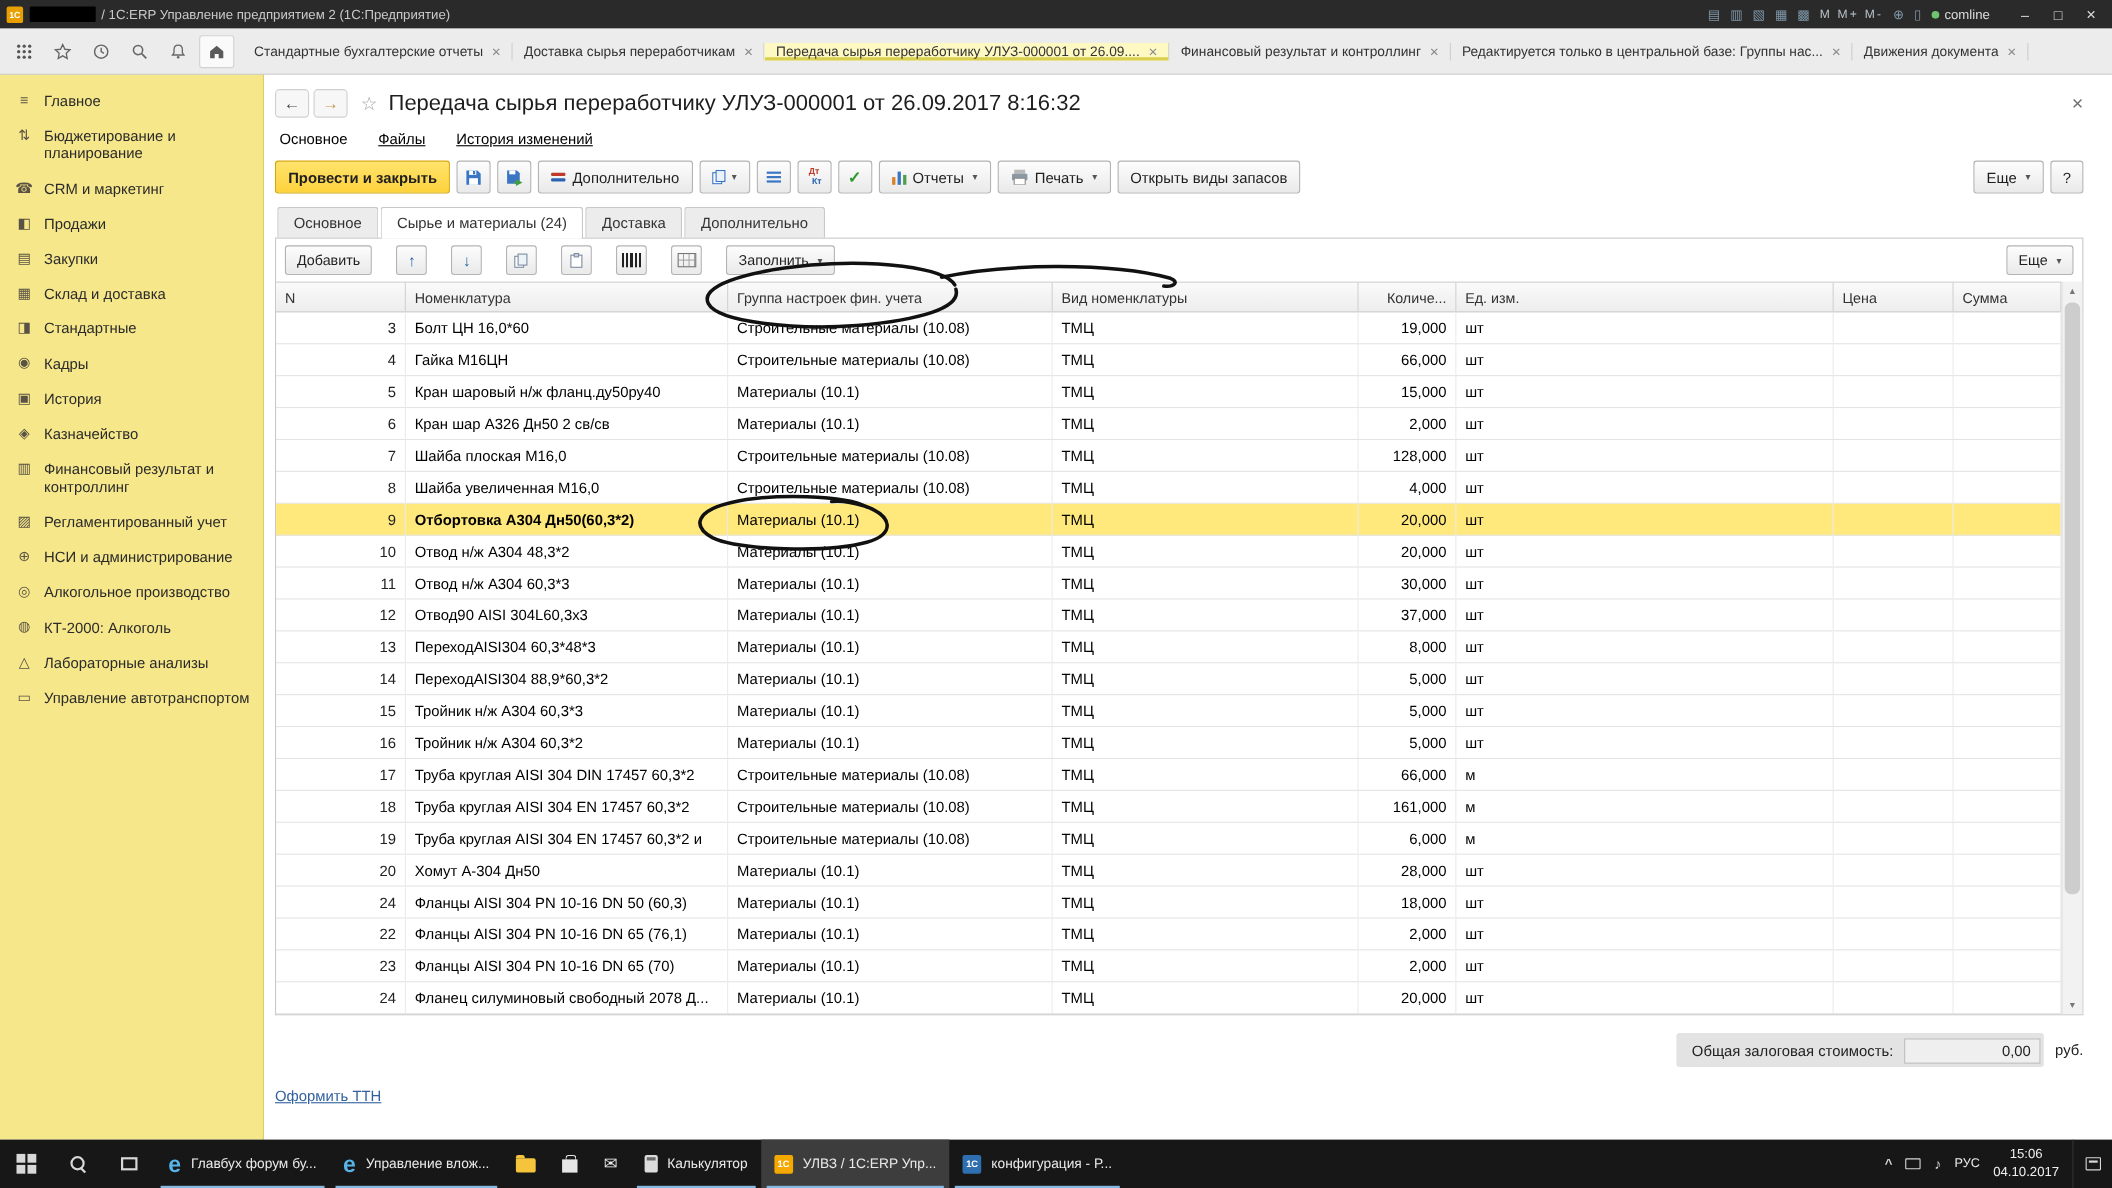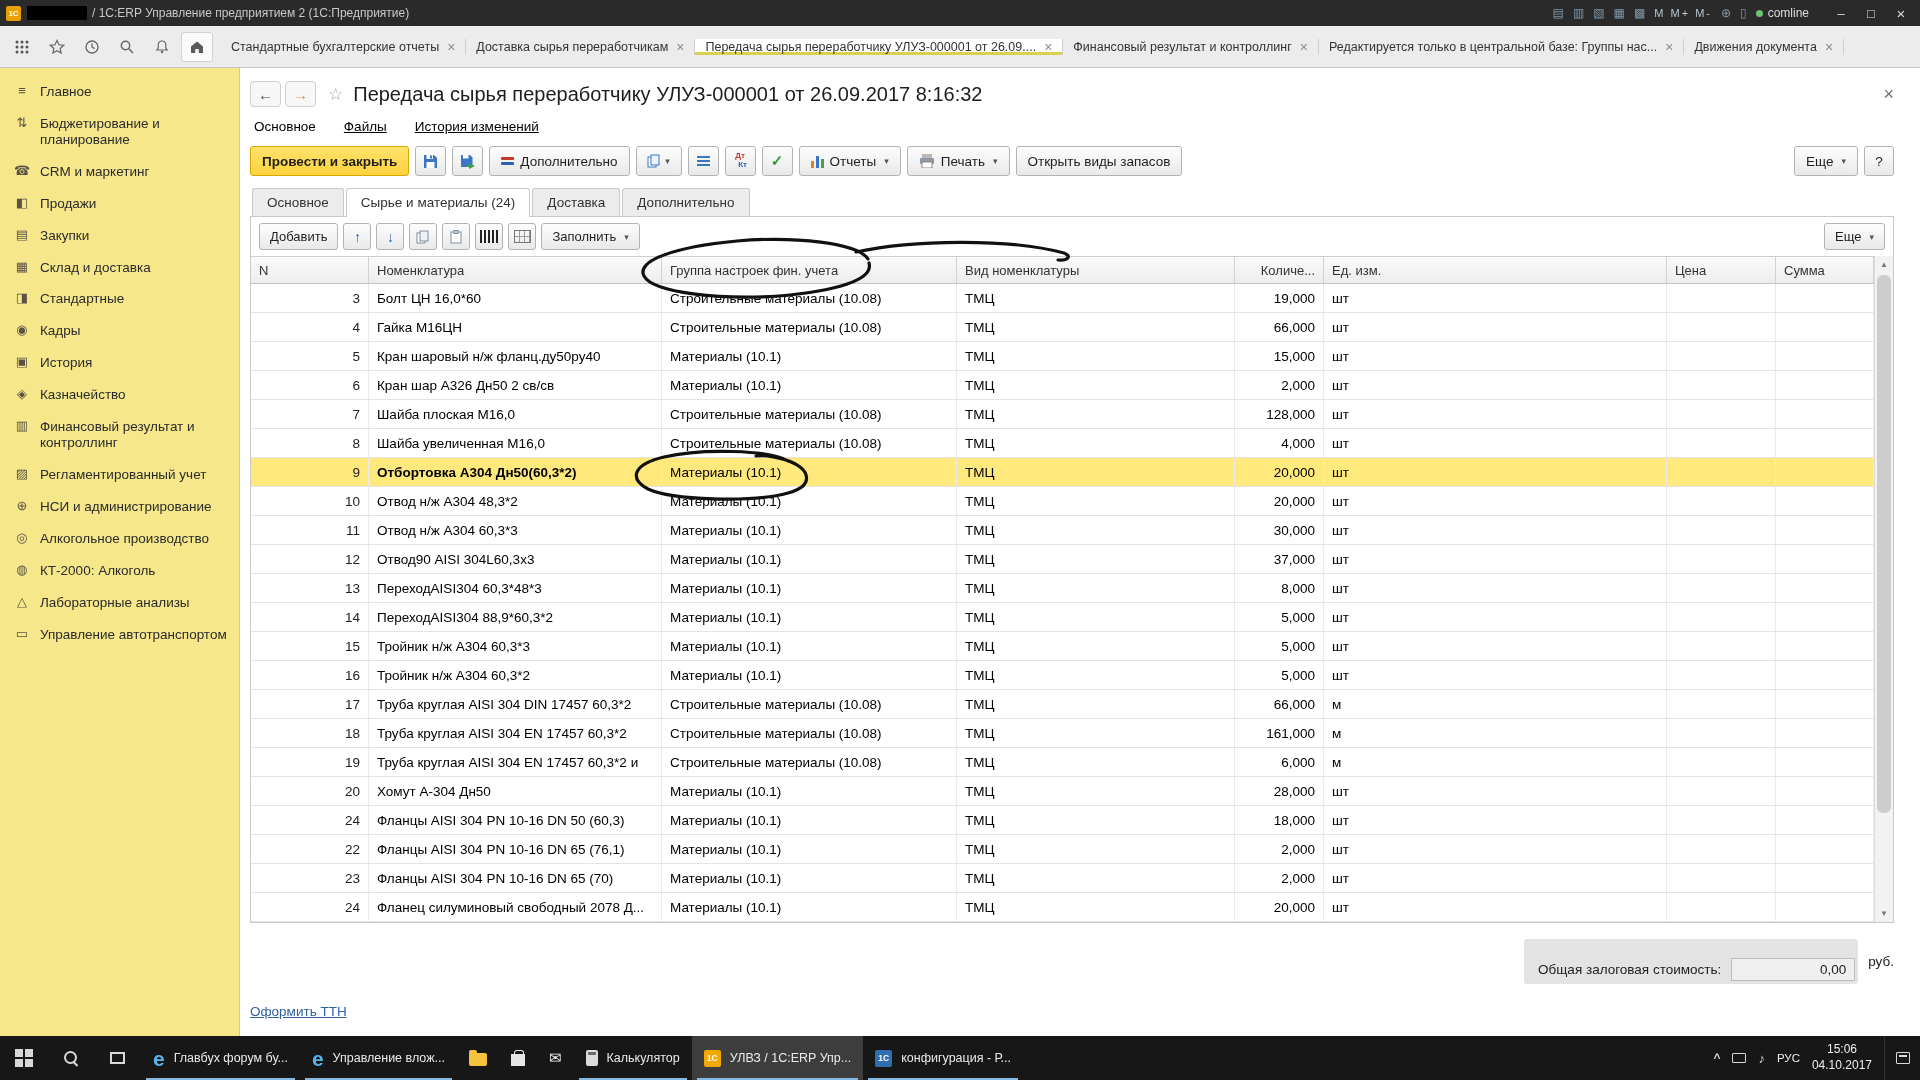--- a/index.html
+++ b/index.html
@@ -25,21 +25,21 @@
   .wc.close { font-size:15px; }
 
   
   .tabbar { height:42px; background:#ececec; border-bottom:1px solid #c6c6c6; display:flex; align-items:center; }
   .appmenu { display:flex; align-items:center; gap:3px; padding:0 8px 0 6px; }
   .amicon { width:32px; height:30px; display:flex; align-items:center; justify-content:center; border-radius:3px; }
   .amicon.home { background:#fafafa; border:1px solid #d2d2d2; }
   .wtabs { display:flex; align-items:stretch; }
   .wtab { display:flex; align-items:center; gap:8px; padding:0 10px; border-right:1px solid #cfcfcf;
           font-size:12.5px; color:#333; max-width:400px; }
-  .wtab.active { background:#ffffff; box-shadow:inset 0 -3px 0 #d8d04e; }
+  .wtab.active { background:#fef9c3; box-shadow:inset 0 -3px 0 #d8d04e; }
   .wtab-label { white-space:nowrap; overflow:hidden; text-overflow:ellipsis; }
   .wtab-close { color:#8a8a8a; font-size:14px; }
 
   
   .workspace { display:flex; height:968px; }
   .sidebar { width:240px; background:#f6e78a; padding:8px 0 0 0; flex:0 0 240px; border-right:1px solid #e0cd62; }
   .side-item { display:flex; gap:9px; padding:8px 6px 8px 13px; font-size:13.5px; color:#2b2b2b;
                line-height:1.18; align-items:flex-start; cursor:pointer; }
   .side-icon { flex:0 0 18px; width:18px; text-align:center; color:#5a5345; font-size:13px; line-height:1.1; }
 
@@ -77,21 +77,21 @@
   .chart-ico i { width:3px; background:#3a76c4; display:block; }
   .chart-ico i:nth-child(1){height:7px;background:#d98228;} .chart-ico i:nth-child(2){height:12px;}
   .chart-ico i:nth-child(3){height:9px;background:#4f9e4f;}
 
   .doc-tabs { display:flex; gap:2px; margin-top:2px; padding-left:2px; }
   .dtab { padding:6px 14px 7px; font-size:13.5px; color:#333; background:#ececec; border:1px solid #c9c9c9;
           border-bottom:none; border-radius:3px 3px 0 0; cursor:pointer; position:relative; top:1px; }
   .dtab.active { background:#fff; z-index:2; }
 
   .panel { border:1px solid #c9c9c9; background:#fff; position:relative; z-index:1; }
-  .table-toolbar { display:flex; align-items:flex-end; gap:5px; padding:6px 8px; }
+  .table-toolbar { display:flex; align-items:flex-end; gap:22px; padding:6px 8px; }
   .btn.sm { height:27px; padding:3px 10px; font-size:13px; }
   .iconbtn.sm { width:28px; height:27px; }
   .arr { color:#2a64b0; font-weight:bold; font-size:14px; }
   .barcode { width:18px; height:13px; display:inline-block;
              background:repeating-linear-gradient(90deg,#222 0 2px,transparent 2px 4px); }
   .gridico { width:17px; height:13px; display:inline-block; border:1px solid #777; background:
              linear-gradient(#9a9a9a 1px,transparent 1px), linear-gradient(90deg,#9a9a9a 1px,transparent 1px);
              background-size:5px 6px; background-position:-1px -1px; }
 
   .gridwrap { position:relative; padding-right:19px; }
@@ -107,21 +107,21 @@
   .grow.selected { background:#ffe87c; }
   .grow.selected .c-name { font-weight:700; }
 
   .scrollbar { position:absolute; right:0; top:0; bottom:0; width:19px; background:#f2f2f2; border-left:1px solid #dcdcdc; }
   .sb-btn { position:absolute; left:0; right:0; height:17px; display:flex; align-items:center; justify-content:center;
             font-size:8px; color:#777; }
   .sb-btn.down { bottom:0; top:auto; }
   .sb-thumb { position:absolute; left:2px; right:2px; top:19px; height:calc(100% - 128px); background:#cdcdcd; border-radius:6px; }
 
   .doc-footer { display:flex; justify-content:flex-end; align-items:center; margin-top:16px; gap:10px; }
-  .total-band { display:flex; align-items:center; background:#e3e3e3; border-radius:3px; padding:19px 3px 3px 14px;
+  .total-band { display:flex; align-items:center; background:#e3e3e3; border-radius:3px; padding:5px 3px 3px 14px;
                 gap:10px; font-size:13.5px; color:#222; }
   .total-field { width:124px; background:#efefef; border:1px solid #bdbdbd; padding:3px 8px; text-align:right; font-size:13.5px; }
   .currency { font-size:13.5px; color:#222; }
   .ttn-row { margin-top:18px; }
   .ttn { color:#31619f; text-decoration:underline; font-size:13.5px; cursor:pointer; }
 
   
   .annotations { position:absolute; left:0; top:0; pointer-events:none; z-index:40; }
 
   

